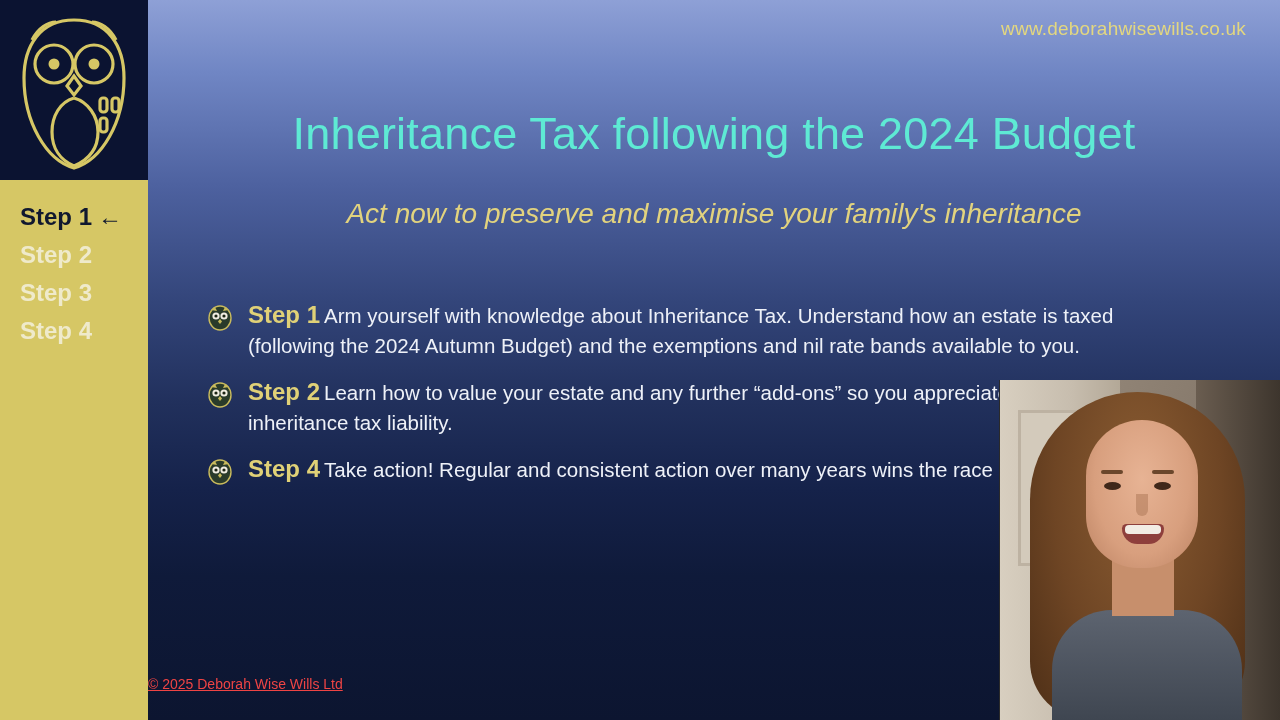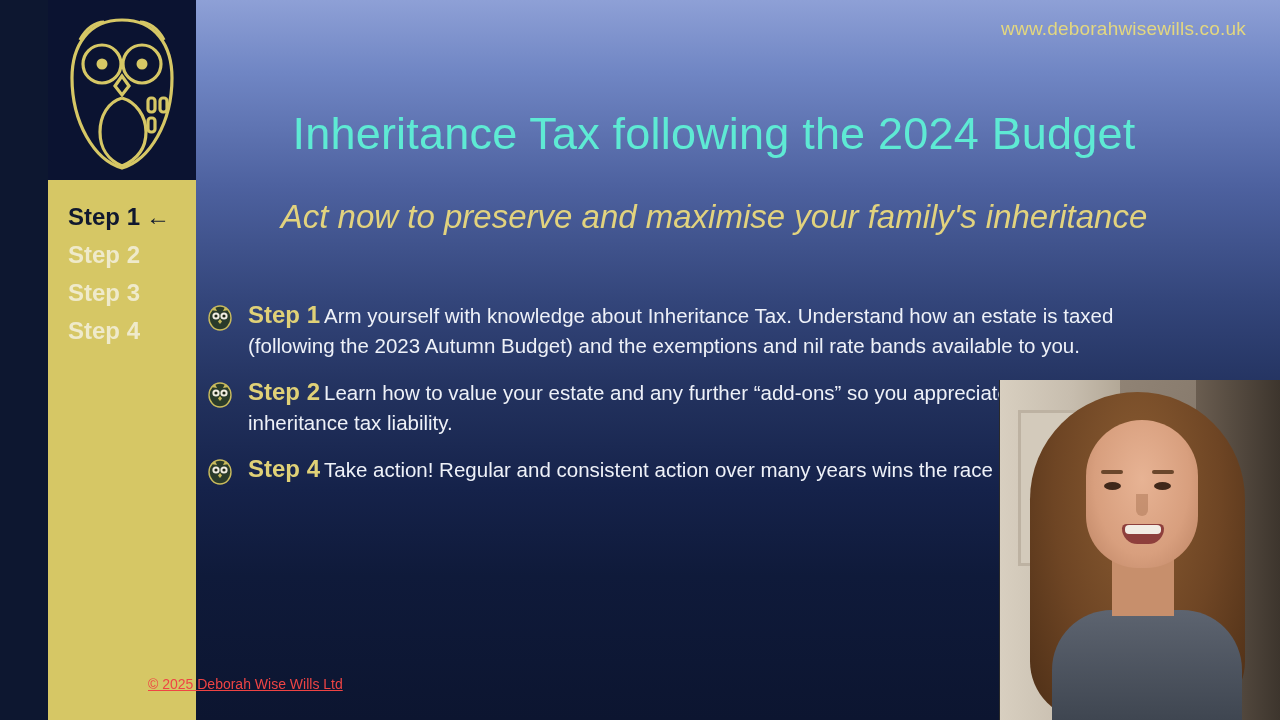--- a/index.html
+++ b/index.html
@@ -31,21 +31,20 @@
   }
 
   
   .sidebar {
     position: absolute;
     left: 0;
     top: 0;
     width: 148px;
     height: 520px;
     background: #0b1331;
-    margin-left: 48px;
   }
   .logo-box {
     position: absolute;
     left: 0;
     top: 0;
     width: 148px;
     height: 180px;
     background: #0b1331;
   }
   .owl-logo {
@@ -99,21 +98,21 @@
     color: #5eead4;
     font-weight: 400;
     letter-spacing: 0.2px;
   }
   .slide-subtitle {
     position: absolute;
     left: 148px;
     top: 198px;
     width: 1132px;
     text-align: center;
-    font-size: 33px;
+    font-size: 28px;
     font-style: italic;
     color: #e2d37e;
   }
 
   
   .bullets {
     position: absolute;
     left: 206px;
     top: 300px;
     width: 950px;
@@ -332,21 +331,21 @@
     <div class="bullet">
       <svg class="owl-bullet" viewBox="0 0 28 28">
         <ellipse cx="14" cy="15" rx="11" ry="12" fill="#2a3b2a" stroke="#c9bb5d" stroke-width="1.4"></ellipse>
         <path d="M5 7 L9 4 L11 8 Z M23 7 L19 4 L17 8 Z" fill="#c9bb5d"></path>
         <circle cx="10" cy="13" r="3.6" fill="#f0ece0"></circle>
         <circle cx="18" cy="13" r="3.6" fill="#f0ece0"></circle>
         <circle cx="10" cy="13" r="1.6" fill="#1b2414"></circle>
         <circle cx="18" cy="13" r="1.6" fill="#1b2414"></circle>
         <path d="M14 16 l-2 2.5 l2 2.5 l2 -2.5 z" fill="#c9bb5d"></path>
       </svg>
-      <span class="step-label">Step 1</span><span class="bullet-text">Arm yourself with knowledge about Inheritance Tax.  Understand how an estate is taxed (following the 2023 Autumn Budget) and the exemptions and nil rate bands available to you.</span>
+      <span class="step-label">Step 1</span><span class="bullet-text">Arm yourself with knowledge about Inheritance Tax.  Understand how an estate is taxed (following the 2024 Autumn Budget) and the exemptions and nil rate bands available to you.</span>
     </div>
 
     <div class="bullet">
       <svg class="owl-bullet" viewBox="0 0 28 28">
         <ellipse cx="14" cy="15" rx="11" ry="12" fill="#2a3b2a" stroke="#c9bb5d" stroke-width="1.4"></ellipse>
         <path d="M5 7 L9 4 L11 8 Z M23 7 L19 4 L17 8 Z" fill="#c9bb5d"></path>
         <circle cx="10" cy="13" r="3.6" fill="#f0ece0"></circle>
         <circle cx="18" cy="13" r="3.6" fill="#f0ece0"></circle>
         <circle cx="10" cy="13" r="1.6" fill="#1b2414"></circle>
         <circle cx="18" cy="13" r="1.6" fill="#1b2414"></circle>

